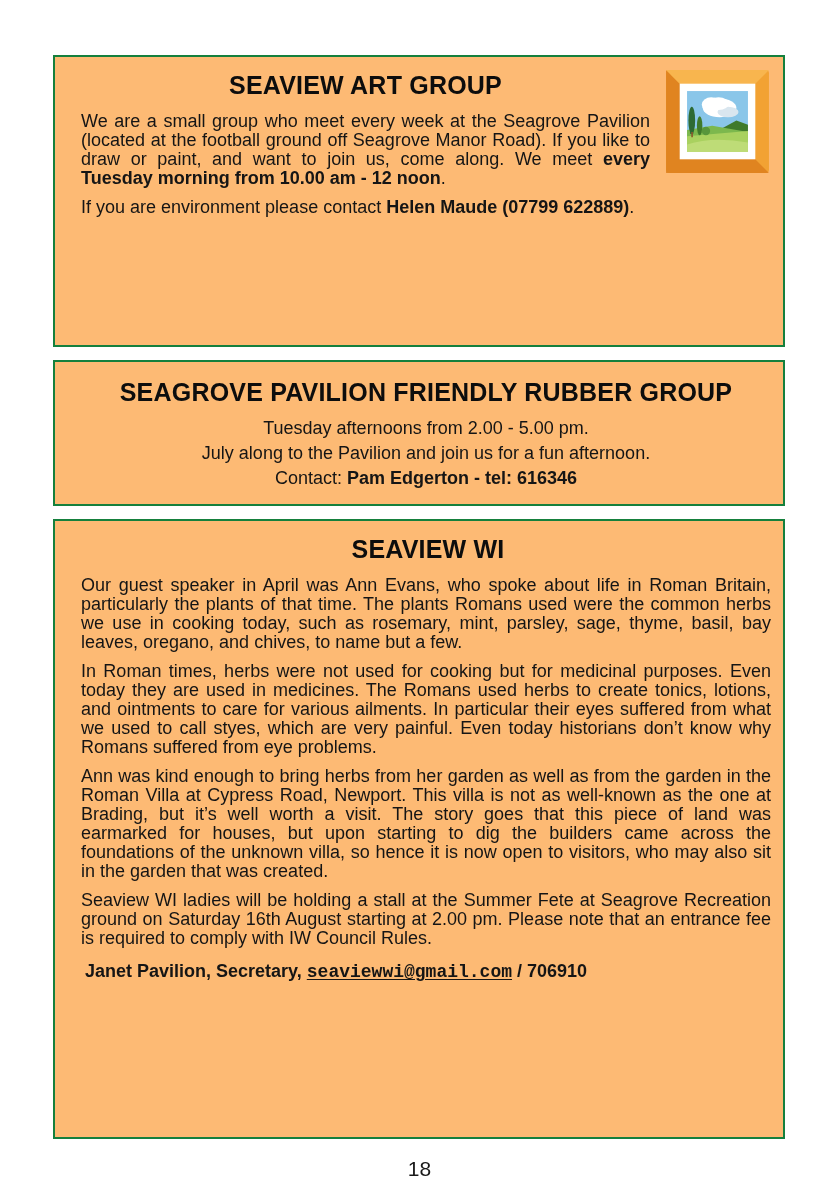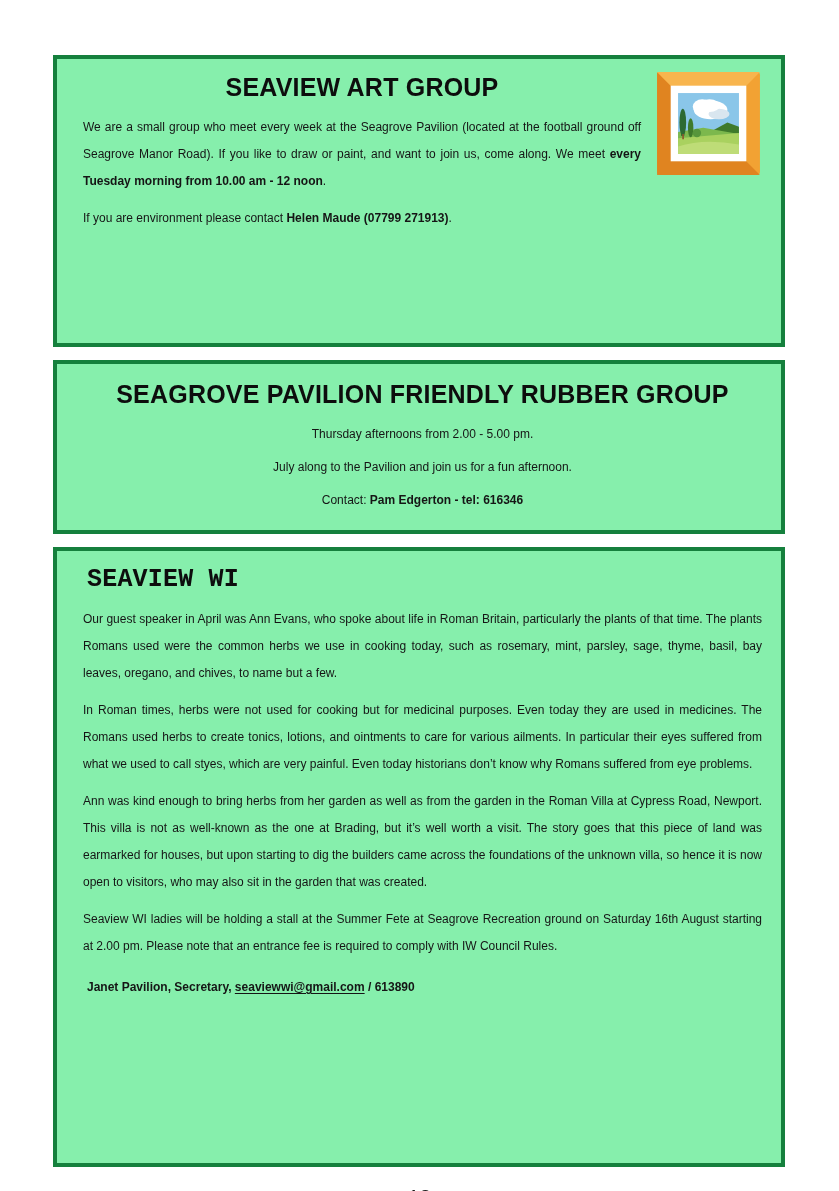--- a/index.html
+++ b/index.html
@@ -13,51 +13,51 @@
     min-height:1191px;
     background:#ffffff;
     position:relative;
     box-sizing:border-box;
     padding-top:55px;
   }
   .box{
     box-sizing:border-box;
     width:732px;
     margin:0 0 13px 53px;
-    border:4px solid #15803d;
-    background:#86efac;
-    padding:8px 19px 10px 26px;
+    border:2px solid #15803d;
+    background:#fdba74;
+    padding:8px 12px 10px 26px;
   }
   .box-art{min-height:292px;}
   .box-bridge{min-height:128px;text-align:center;padding-top:10px;}
   .box-wi{min-height:620px;}
   h2.title{
     font-size:25px;
     font-weight:bold;
     letter-spacing:0.2px;
     margin:6px 0 12px 0;
     color:#0d0d0d;
   }
   h2.center{text-align:center;}
-  h2.left{text-align:left;margin-left:4px;font-family:Liberation Mono, monospace;}
+  h2.left{text-align:center;margin-left:4px;}
   p.body{
-    font-size:12px;
-    line-height:27px;
+    font-size:18px;
+    line-height:19px;
     margin:0 0 10px 0;
     text-align:justify;
     color:#151515;
   }
   p.single{text-align:left;}
   .box-bridge p.body{
     text-align:center;
     margin:0 0 6px 0;
   }
   .box-bridge p.contact-line{}
   .b{font-weight:bold;}
-  .u{text-decoration:underline;text-underline-offset:2px;}
+  .u{text-decoration:underline;text-underline-offset:2px;font-family:Liberation Mono, monospace;}
   p.wi-contact{
     font-weight:bold;
     text-align:left;
     margin:14px 0 2px 4px;
   }
   .frame-icon{
     float:right;
     width:107px;
     height:105px;
     margin:4px 0 8px 14px;
@@ -101,34 +101,34 @@
             <ellipse cx="25.5" cy="49" rx="3.2" ry="13" fill="#2D6A33"></ellipse>
             <ellipse cx="33" cy="54" rx="2.6" ry="9" fill="#3F7A2B"></ellipse>
             <circle cx="39" cy="59" r="4" fill="#57963B"></circle>
             <rect x="25" y="60" width="1.6" height="5" fill="#8B5A2B"></rect>
           </g>
         </g>
       </svg>
     </div>
     <h2 class="title center">SEAVIEW ART GROUP</h2>
     <p class="body"><span>We are a small group who meet every week at the Seagrove Pavilion (located at the football ground off Seagrove Manor Road). If you like to draw or paint, and want to join us, come along. We meet </span><span class="b">every Tuesday morning from 10.00 am - 12 noon</span><span>.</span></p>
-    <p class="body single"><span>If you are environment please contact </span><span class="b">Helen Maude (07799 271913)</span><span>.</span></p>
+    <p class="body single"><span>If you are environment please contact </span><span class="b">Helen Maude (07799 622889)</span><span>.</span></p>
   </section>
 
   <section class="box box-bridge">
     <h2 class="title center">SEAGROVE PAVILION FRIENDLY RUBBER GROUP</h2>
-    <p class="body"><span>Thursday afternoons from 2.00 - 5.00 pm.</span></p>
+    <p class="body"><span>Tuesday afternoons from 2.00 - 5.00 pm.</span></p>
     <p class="body"><span>July along to the Pavilion and join us for a fun afternoon.</span></p>
     <p class="body contact-line"><span>Contact: </span><span class="b">Pam Edgerton - tel: 616346</span></p>
   </section>
 
   <section class="box box-wi">
     <h2 class="title left">SEAVIEW WI</h2>
     <p class="body"><span>Our guest speaker in April was Ann Evans, who spoke about life in Roman Britain, particularly the plants of that time. The plants Romans used were the common herbs we use in cooking today, such as rosemary, mint, parsley, sage, thyme, basil, bay leaves, oregano, and chives, to name but a few.</span></p>
     <p class="body"><span>In Roman times, herbs were not used for cooking but for medicinal purposes. Even today they are used in medicines. The Romans used herbs to create tonics, lotions, and ointments to care for various ailments. In particular their eyes suffered from what we used to call styes, which are very painful. Even today historians don’t know why Romans suffered from eye problems.</span></p>
     <p class="body"><span>Ann was kind enough to bring herbs from her garden as well as from the garden in the Roman Villa at Cypress Road, Newport. This villa is not as well-known as the one at Brading, but it’s well worth a visit. The story goes that this piece of land was earmarked for houses, but upon starting to dig the builders came across the foundations of the unknown villa, so hence it is now open to visitors, who may also sit in the garden that was created.</span></p>
     <p class="body"><span>Seaview WI ladies will be holding a stall at the Summer Fete at Seagrove Recreation ground on Saturday 16th August starting at 2.00 pm. Please note that an entrance fee is required to comply with IW Council Rules.</span></p>
-    <p class="body wi-contact"><span class="b">Janet Pavilion, Secretary, </span><span class="b u">seaviewwi@gmail.com</span><span class="b"> / 613890</span></p>
+    <p class="body wi-contact"><span class="b">Janet Pavilion, Secretary, </span><span class="b u">seaviewwi@gmail.com</span><span class="b"> / 706910</span></p>
   </section>
 
   <div class="page-number">18</div>
 
 </div>
 
 </body></html>

